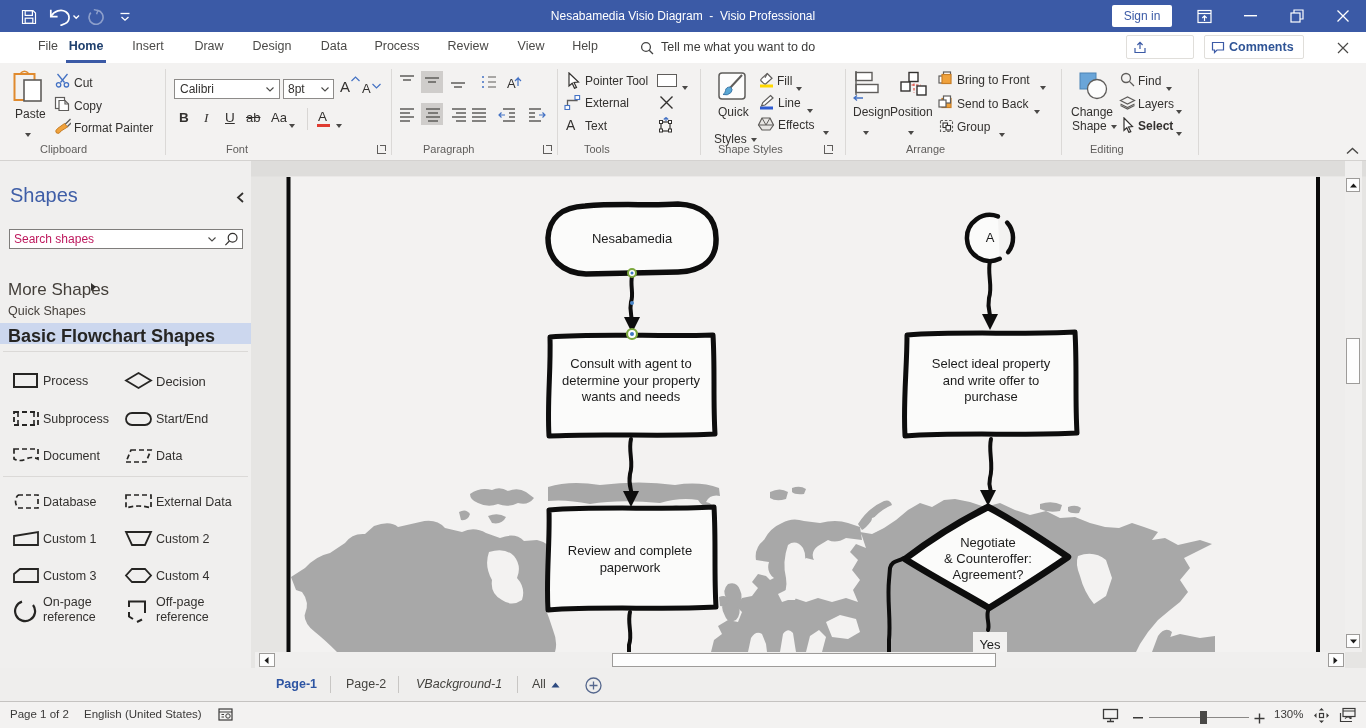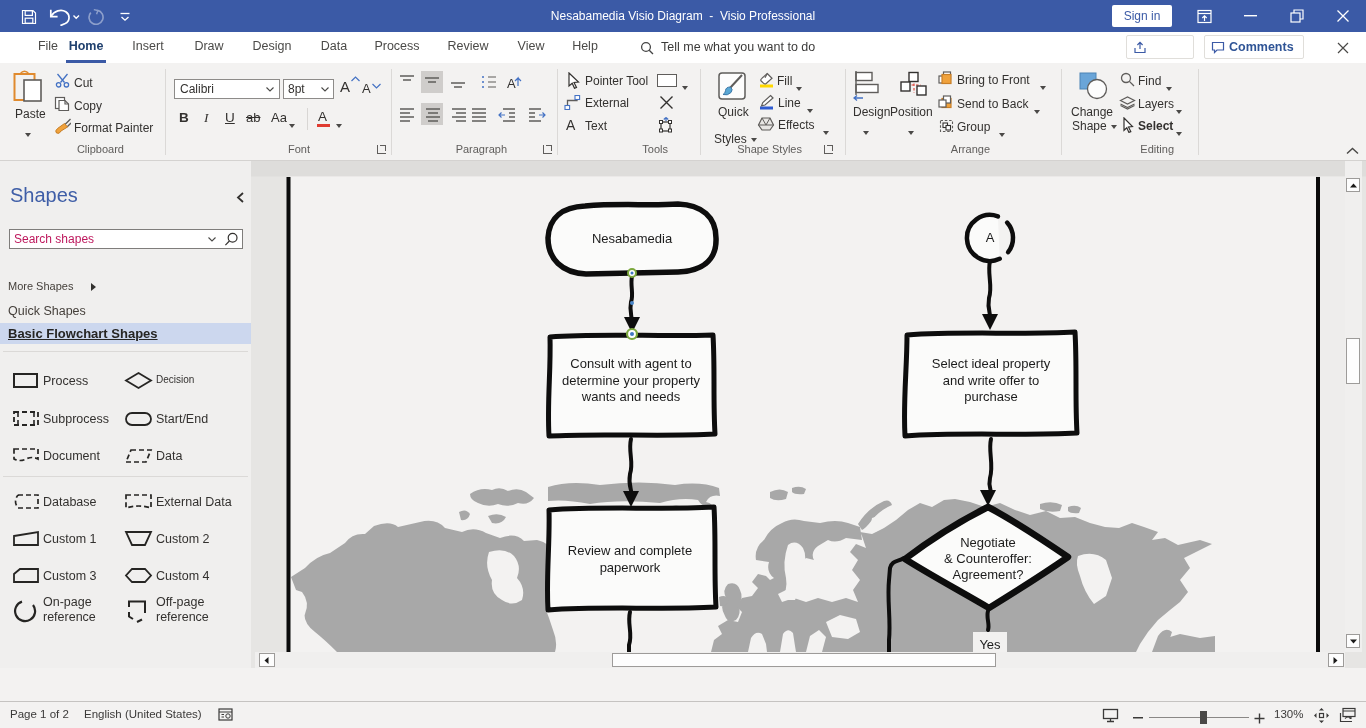--- a/index.html
+++ b/index.html
@@ -14,21 +14,21 @@
   #signin{left:1112px;top:5px;width:60px;height:22px;background:#fff;border-radius:2px;
     color:#3b5aa6;font-size:12px;line-height:22px;text-align:center;}
   
   #tabrow{left:0;top:32px;width:1366px;height:31px;background:#ffffff;}
   .tab{position:absolute;top:0;height:32px;line-height:29px;font-size:12.5px;color:#4b4a48;text-align:center;}
   .tab.active{color:#20406e;font-weight:bold;}
   .tab.active::after{content:"";position:absolute;left:2px;right:2px;bottom:1px;height:3px;background:#3b5aa6;}
   
   #ribbon{left:0;top:63px;width:1366px;height:98px;background:#f3f2f1;border-bottom:1px solid #d4d2d0;}
   .gdiv{position:absolute;top:6px;height:86px;width:1px;background:#dbd9d7;}
-  .glabel{position:absolute;top:80px;height:14px;font-size:11px;color:#5f5d5b;text-align:right;}
+  .glabel{position:absolute;top:80px;height:14px;font-size:11px;color:#5f5d5b;text-align:left;}
   .rtext{position:absolute;font-size:12px;color:#33312f;white-space:nowrap;}
   .launcher{position:absolute;width:9px;height:9px;border-left:1px solid #5f5d5b;border-bottom:1px solid #5f5d5b;}
   .launcher::after{content:"";position:absolute;left:2px;bottom:2px;width:5px;height:5px;
      border-right:1px solid #5f5d5b;border-top:1px solid #5f5d5b;}
   .caret{display:inline-block;width:0;height:0;border-left:3.5px solid transparent;border-right:3.5px solid transparent;border-top:4px solid #4a4947;vertical-align:middle;}
   
   #panel{left:0;top:161px;width:251px;height:507px;background:#f0efee;}
   
   #canvas{left:251px;top:161px;width:1115px;height:507px;background:#e3e2e1;}
   
@@ -339,38 +339,38 @@
     </svg>
     <div class="abs" style="left:9px;top:68px;width:234px;height:20px;background:#fff;border:1px solid #7f7d7b;"></div>
     <div class="abs" style="left:14px;top:71px;font-size:12px;color:#be185d;">Search shapes</div>
     <svg class="abs" style="left:208px;top:76px" width="8" height="5" viewBox="0 0 8 5">
         <path d="M0.5 0.5 L4 4 L7.5 0.5" fill="none" stroke="#4a4947" stroke-width="1.1"></path>
       </svg>
     <svg class="abs" style="left:224px;top:71px" width="15" height="15" viewBox="0 0 15 15">
       <circle cx="8.6" cy="5.8" r="4.4" fill="none" stroke="#33312f" stroke-width="1.2"></circle>
       <path d="M5.4 9 L1.4 13.2" stroke="#33312f" stroke-width="1.2"></path>
     </svg>
-    <div class="abs" style="left:8px;top:119px;font-size:11px;color:#443f3a;">More Shapes</div>
+    <div class="abs" style="left:8px;top:119px;font-size:17px;color:#443f3a;">More Shapes</div>
     <svg class="abs" style="left:90px;top:121px" width="7" height="10" viewBox="0 0 7 10">
       <path d="M1 1 L6 5 L1 9 Z" fill="#33312f"></path>
     </svg>
     <div class="abs" style="left:8px;top:143px;font-size:12.5px;color:#443f3a;">Quick Shapes</div>
     <div class="abs" style="left:0px;top:162px;width:251px;height:21px;background:#ccd7ee;"></div>
-    <div class="abs" style="left:8px;top:165px;font-size:13px;font-weight:bold;color:#262523;text-decoration:underline;">Basic Flowchart Shapes</div>
+    <div class="abs" style="left:8px;top:165px;font-size:18px;font-weight:bold;color:#262523;">Basic Flowchart Shapes</div>
     <div class="abs" style="left:3px;top:190px;width:245px;height:1px;background:#dbd9d7;"></div>
     <div class="abs" style="left:3px;top:315px;width:245px;height:1px;background:#dbd9d7;"></div>
 
     <svg class="abs" style="left:12px;top:211px" width="27" height="17" viewBox="0 0 27 17">
       <rect x="2" y="2" width="23" height="13" fill="none" stroke="#262523" stroke-width="2"></rect>
     </svg>
     <div class="abs" style="left:43px;top:213px;font-size:12.5px;color:#33312f;">Process</div>
     <svg class="abs" style="left:124px;top:210px" width="29" height="19" viewBox="0 0 29 19">
       <path d="M14.5 2 L27 9.5 L14.5 17 L2 9.5 Z" fill="none" stroke="#262523" stroke-width="1.8"></path>
     </svg>
-    <div class="abs" style="left:156px;top:213px;font-size:10px;color:#33312f;">Decision</div>
+    <div class="abs" style="left:156px;top:213px;font-size:13px;color:#33312f;">Decision</div>
     <svg class="abs" style="left:12px;top:249px" width="28" height="17" viewBox="0 0 28 17">
       <rect x="2" y="2" width="24" height="13" fill="none" stroke="#262523" stroke-width="1.8" stroke-dasharray="5 3"></rect>
       <path d="M6 3 V14 M22 3 V14" stroke="#262523" stroke-width="1.6" stroke-dasharray="4 3"></path>
     </svg>
     <div class="abs" style="left:43px;top:251px;font-size:12.5px;color:#33312f;">Subprocess</div>
     <svg class="abs" style="left:124px;top:250px" width="29" height="16" viewBox="0 0 29 16">
       <rect x="2" y="2" width="25" height="12" rx="6" fill="none" stroke="#262523" stroke-width="1.8"></rect>
     </svg>
     <div class="abs" style="left:156px;top:251px;font-size:12.5px;color:#33312f;">Start/End</div>
     <svg class="abs" style="left:12px;top:286px" width="28" height="18" viewBox="0 0 28 18">
@@ -525,20 +525,36 @@
     <div class="abs" style="left:8px;top:492px;width:16px;height:14px;background:#fdfdfd;border:1px solid #9d9b99;"></div>
     <svg class="abs" style="left:13px;top:496px" width="5" height="7" viewBox="0 0 5 7">
         <path d="M4.5 0 L0.5 3.5 L4.5 7 Z" fill="#1b1a19"></path>
       </svg>
     <div class="abs" style="left:361px;top:492px;width:384px;height:14px;background:#fdfdfd;border:1px solid #9d9b99;"></div>
     <div class="abs" style="left:1077px;top:492px;width:16px;height:14px;background:#fdfdfd;border:1px solid #9d9b99;"></div>
     <svg class="abs" style="left:1082px;top:496px" width="5" height="7" viewBox="0 0 5 7">
         <path d="M0.5 0 L4.5 3.5 L0.5 7 Z" fill="#1b1a19"></path>
       </svg>
   </div>
+  <div class="abs" id="pagetabs">
+    <div class="abs" style="left:276px;top:9px;font-size:12.5px;font-weight:bold;color:#2e55a3;">Page-1</div>
+    <div class="abs" style="left:330px;top:8px;width:1px;height:17px;background:#c8c6c4;"></div>
+    <div class="abs" style="left:346px;top:9px;font-size:12.5px;color:#44433f;">Page-2</div>
+    <div class="abs" style="left:398px;top:8px;width:1px;height:17px;background:#c8c6c4;"></div>
+    <div class="abs" style="left:416px;top:9px;font-size:12.5px;font-style:italic;color:#44433f;">VBackground-1</div>
+    <div class="abs" style="left:517px;top:8px;width:1px;height:17px;background:#c8c6c4;"></div>
+    <div class="abs" style="left:532px;top:9px;font-size:12.5px;color:#44433f;">All</div>
+    <svg class="abs" style="left:551px;top:14px" width="9" height="6" viewBox="0 0 9 6">
+        <path d="M0.5 5.5 L4.5 0.5 L8.5 5.5 Z" fill="#2e4a80"></path>
+      </svg>
+    <svg class="abs" style="left:585px;top:9px" width="17" height="17" viewBox="0 0 17 17">
+      <circle cx="8.5" cy="8.5" r="7.5" fill="none" stroke="#56688e" stroke-width="1.3"></circle>
+      <path d="M8.5 4.5 V12.5 M4.5 8.5 H12.5" stroke="#56688e" stroke-width="1.3"></path>
+    </svg>
+  </div>
   <div class="abs" id="statusbar">
     <div class="abs" style="left:10px;top:6px;">Page 1 of 2</div>
     <div class="abs" style="left:84px;top:6px;">English (United States)</div>
     <svg class="abs" style="left:218px;top:6px" width="15" height="14" viewBox="0 0 15 14">
       <rect x="1" y="1" width="13" height="11" fill="none" stroke="#3b3a39" stroke-width="1.2"></rect>
       <path d="M1 4 H14 M3.5 6.5 H6 M3.5 9 H6" stroke="#3b3a39" stroke-width="1"></path>
       <circle cx="10" cy="8" r="2.2" fill="none" stroke="#3b3a39" stroke-width="1"></circle>
     </svg>
     <svg class="abs" style="left:1102px;top:6px" width="17" height="15" viewBox="0 0 17 15">
       <rect x="1.5" y="1.5" width="14" height="9" fill="none" stroke="#3b3a39" stroke-width="1.3"></rect>

